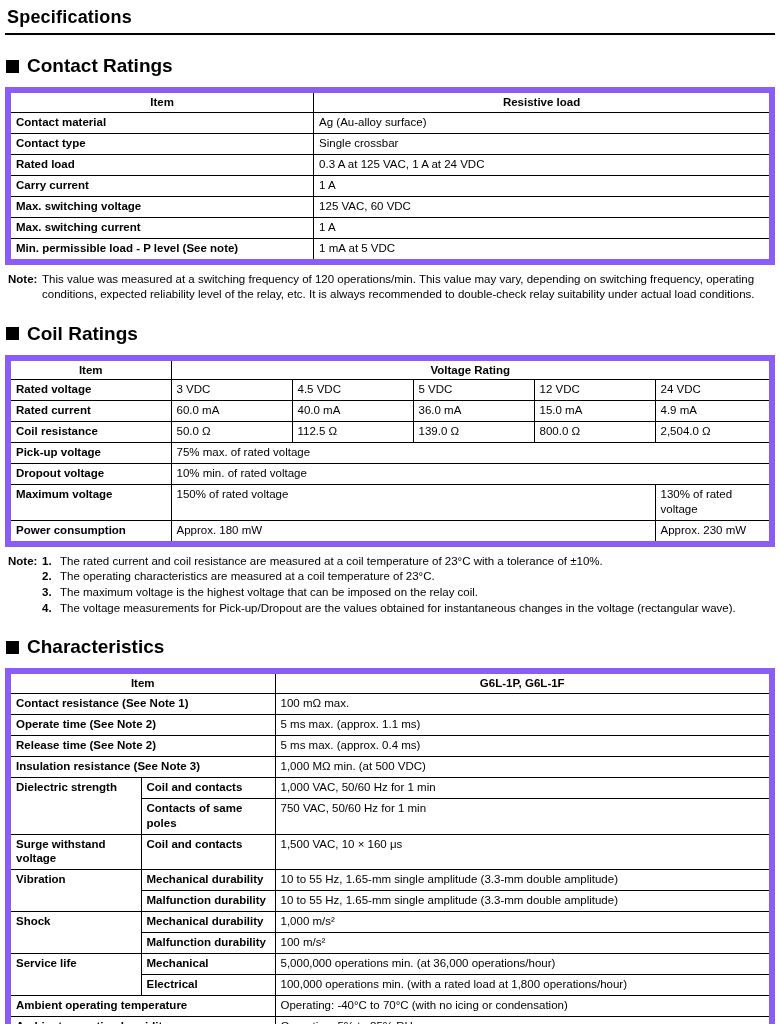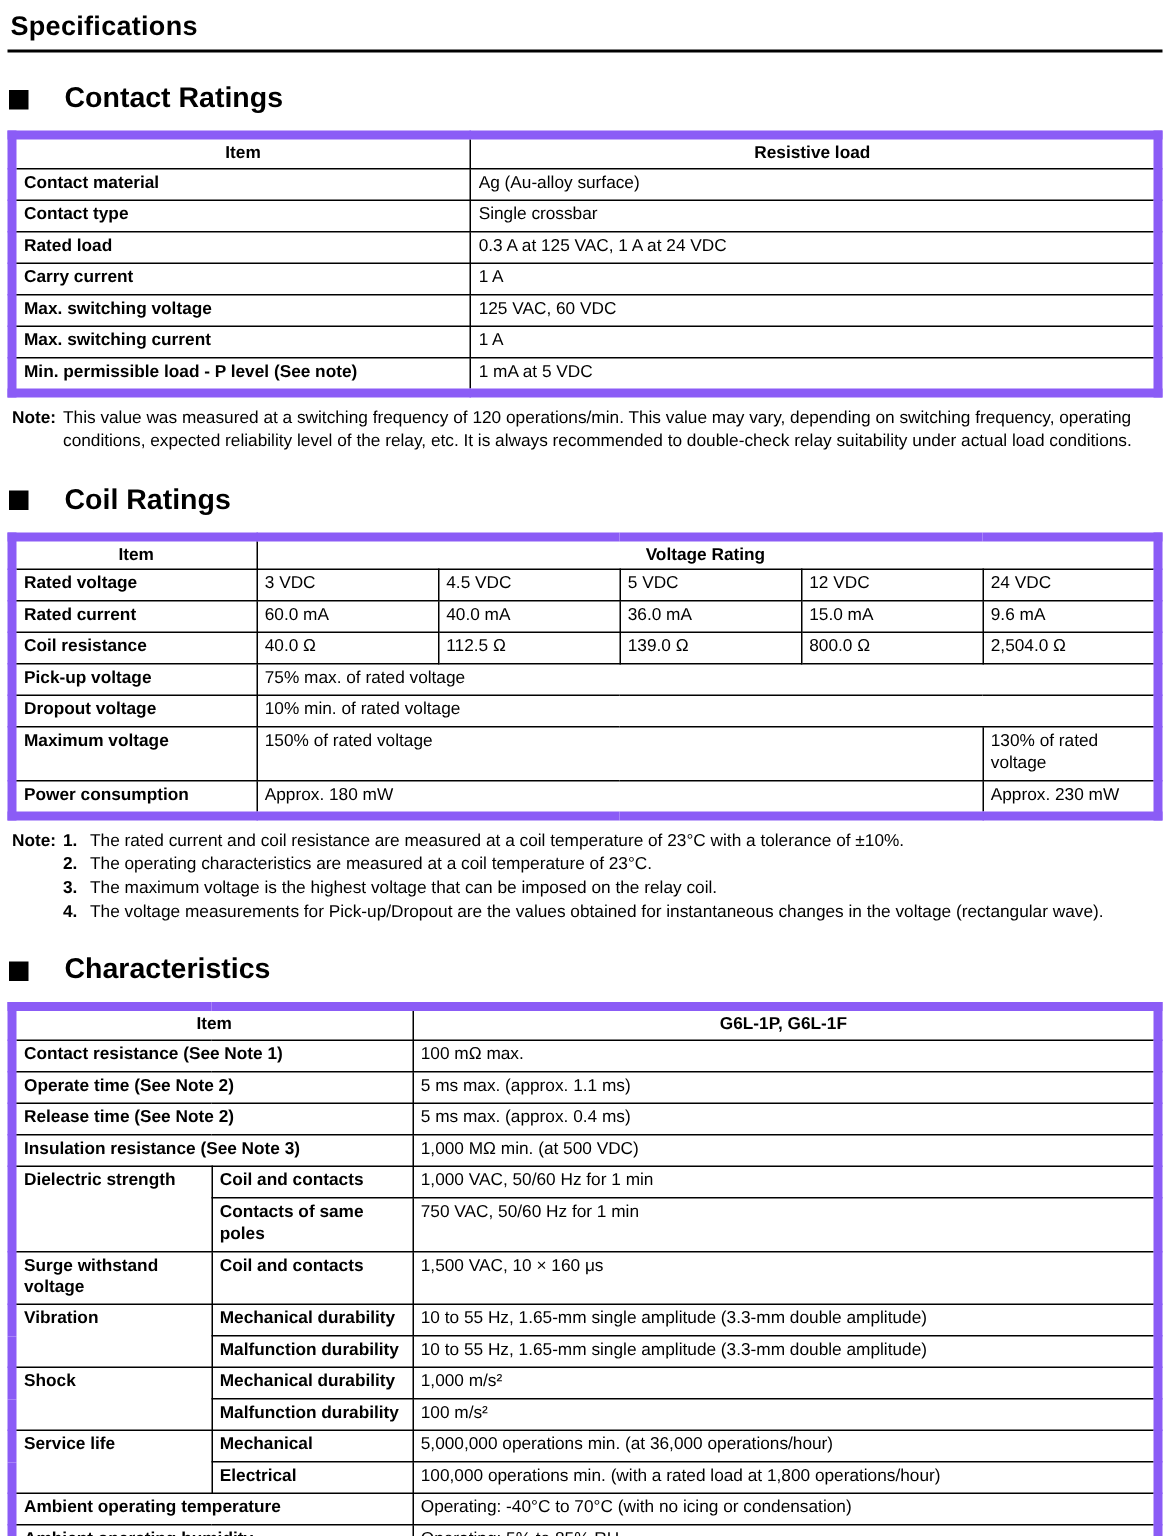--- a/index.html
+++ b/index.html
@@ -21,21 +21,21 @@
   }
   .title-rule {
     border: none;
     border-top: 2px solid #000;
     margin: 0 0 14px 0;
   }
 
   .section-heading {
     display: flex;
     align-items: center;
-    gap: 24px;
+    gap: 8px;
     font-size: 19px;
     font-weight: bold;
     margin: 20px 0 10px 1px;
   }
   .section-heading .square {
     width: 13px;
     height: 13px;
     background: #000;
     flex: 0 0 auto;
   }
@@ -175,25 +175,25 @@
           <td>5 VDC</td>
           <td>12 VDC</td>
           <td>24 VDC</td>
         </tr>
         <tr>
           <td class="label">Rated current</td>
           <td>60.0 mA</td>
           <td>40.0 mA</td>
           <td>36.0 mA</td>
           <td>15.0 mA</td>
-          <td>9.6 mA</td>
+          <td>4.9 mA</td>
         </tr>
         <tr>
           <td class="label">Coil resistance</td>
-          <td>40.0 Ω</td>
+          <td>50.0 Ω</td>
           <td>112.5 Ω</td>
           <td>139.0 Ω</td>
           <td>800.0 Ω</td>
           <td>2,504.0 Ω</td>
         </tr>
         <tr>
           <td class="label">Pick-up voltage</td>
           <td colspan="5">75% max. of rated voltage</td>
         </tr>
         <tr>

